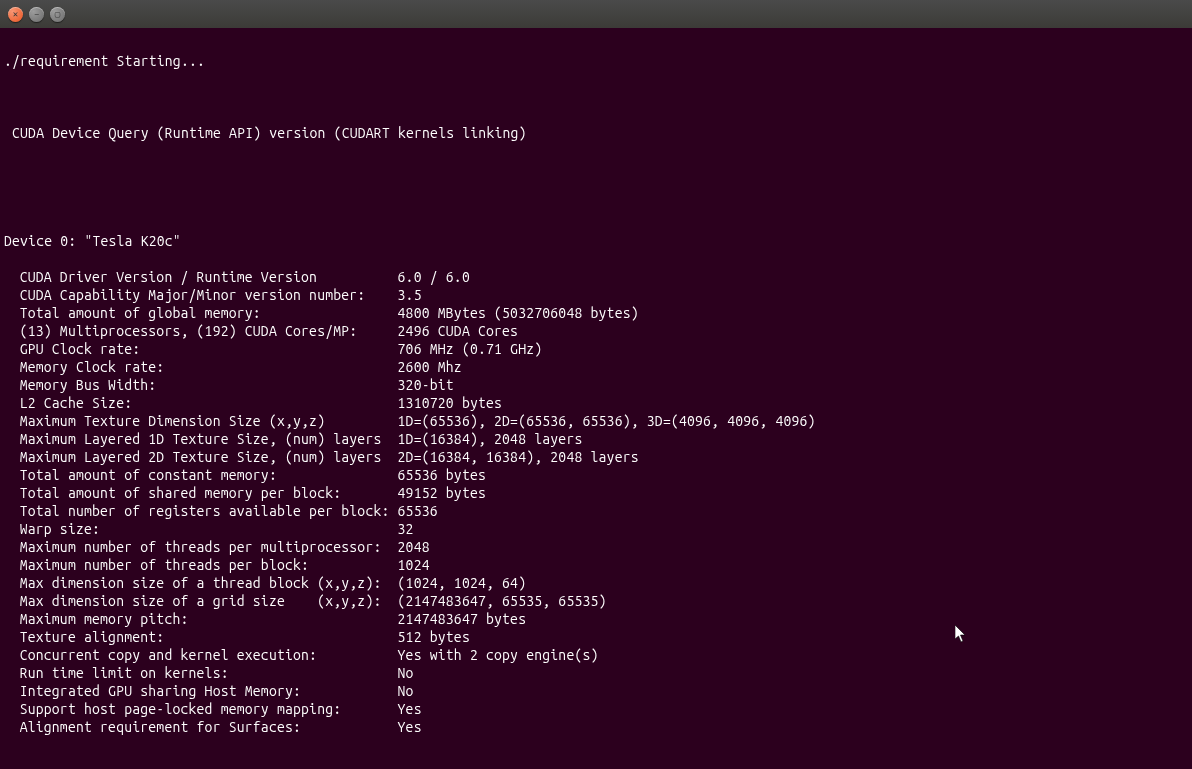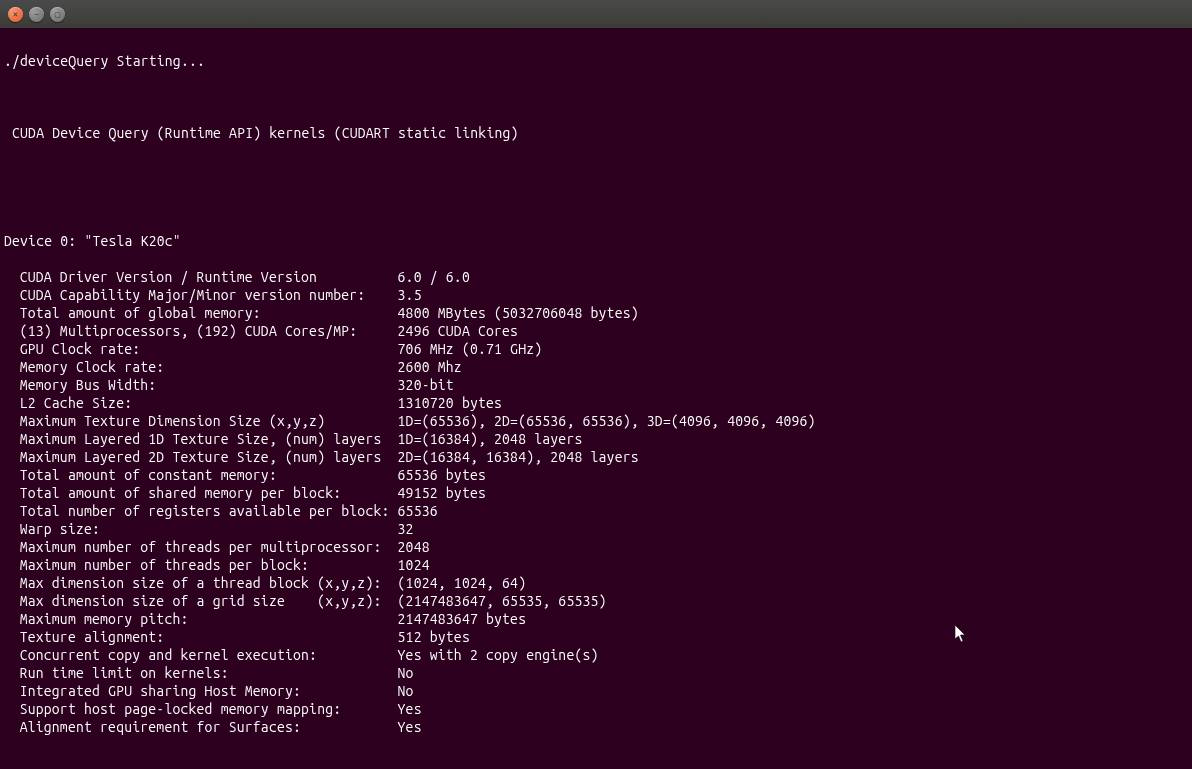--- a/index.html
+++ b/index.html
@@ -65,23 +65,23 @@
 
 <div class="titlebar">
   <div class="window-buttons">
     <div class="win-btn win-close">✕</div>
     <div class="win-btn win-min">−</div>
     <div class="win-btn win-max">▢</div>
   </div>
 </div>
 
 <div class="term-area">
-<span class="line">./deviceQuery Starting...</span>
+<span class="line">./requirement Starting...</span>
 <span class="line"> </span>
-<span class="line"> CUDA Device Query (Runtime API) kernels (CUDART static linking)</span>
+<span class="line"> CUDA Device Query (Runtime API) version (CUDART kernels linking)</span>
 <span class="line"> </span>
 <span class="line"> </span>
 <span class="line">Device 0: "Tesla K20c"</span>
 <div id="props-container"><span class="line pad1"><span class="lbl">CUDA Driver Version / Runtime Version          </span><span class="col-val">6.0 / 6.0</span></span><span class="line pad1"><span class="lbl">CUDA Capability Major/Minor version number:    </span><span class="col-val">3.5</span></span><span class="line pad1"><span class="lbl">Total amount of global memory:                 </span><span class="col-val">4800 MBytes (5032706048 bytes)</span></span><span class="line pad1"><span class="lbl">(13) Multiprocessors, (192) CUDA Cores/MP:     </span><span class="col-val">2496 CUDA Cores</span></span><span class="line pad1"><span class="lbl">GPU Clock rate:                                </span><span class="col-val">706 MHz (0.71 GHz)</span></span><span class="line pad1"><span class="lbl">Memory Clock rate:                             </span><span class="col-val">2600 Mhz</span></span><span class="line pad1"><span class="lbl">Memory Bus Width:                              </span><span class="col-val">320-bit</span></span><span class="line pad1"><span class="lbl">L2 Cache Size:                                 </span><span class="col-val">1310720 bytes</span></span><span class="line pad1"><span class="lbl">Maximum Texture Dimension Size (x,y,z)         </span><span class="col-val">1D=(65536), 2D=(65536, 65536), 3D=(4096, 4096, 4096)</span></span><span class="line pad1"><span class="lbl">Maximum Layered 1D Texture Size, (num) layers  </span><span class="col-val">1D=(16384), 2048 layers</span></span><span class="line pad1"><span class="lbl">Maximum Layered 2D Texture Size, (num) layers  </span><span class="col-val">2D=(16384, 16384), 2048 layers</span></span><span class="line pad1"><span class="lbl">Total amount of constant memory:               </span><span class="col-val">65536 bytes</span></span><span class="line pad1"><span class="lbl">Total amount of shared memory per block:       </span><span class="col-val">49152 bytes</span></span><span class="line pad1"><span class="lbl">Total number of registers available per block: </span><span class="col-val">65536</span></span><span class="line pad1"><span class="lbl">Warp size:                                     </span><span class="col-val">32</span></span><span class="line pad1"><span class="lbl">Maximum number of threads per multiprocessor:  </span><span class="col-val">2048</span></span><span class="line pad1"><span class="lbl">Maximum number of threads per block:           </span><span class="col-val">1024</span></span><span class="line pad1"><span class="lbl">Max dimension size of a thread block (x,y,z):  </span><span class="col-val">(1024, 1024, 64)</span></span><span class="line pad1"><span class="lbl">Max dimension size of a grid size    (x,y,z):  </span><span class="col-val">(2147483647, 65535, 65535)</span></span><span class="line pad1"><span class="lbl">Maximum memory pitch:                          </span><span class="col-val">2147483647 bytes</span></span><span class="line pad1"><span class="lbl">Texture alignment:                             </span><span class="col-val">512 bytes</span></span><span class="line pad1"><span class="lbl">Concurrent copy and kernel execution:          </span><span class="col-val">Yes with 2 copy engine(s)</span></span><span class="line pad1"><span class="lbl">Run time limit on kernels:                     </span><span class="col-val">No</span></span><span class="line pad1"><span class="lbl">Integrated GPU sharing Host Memory:            </span><span class="col-val">No</span></span><span class="line pad1"><span class="lbl">Support host page-locked memory mapping:       </span><span class="col-val">Yes</span></span><span class="line pad1"><span class="lbl">Alignment requirement for Surfaces:            </span><span class="col-val">Yes</span></span></div>
 
 
 
 
 </div>
 

